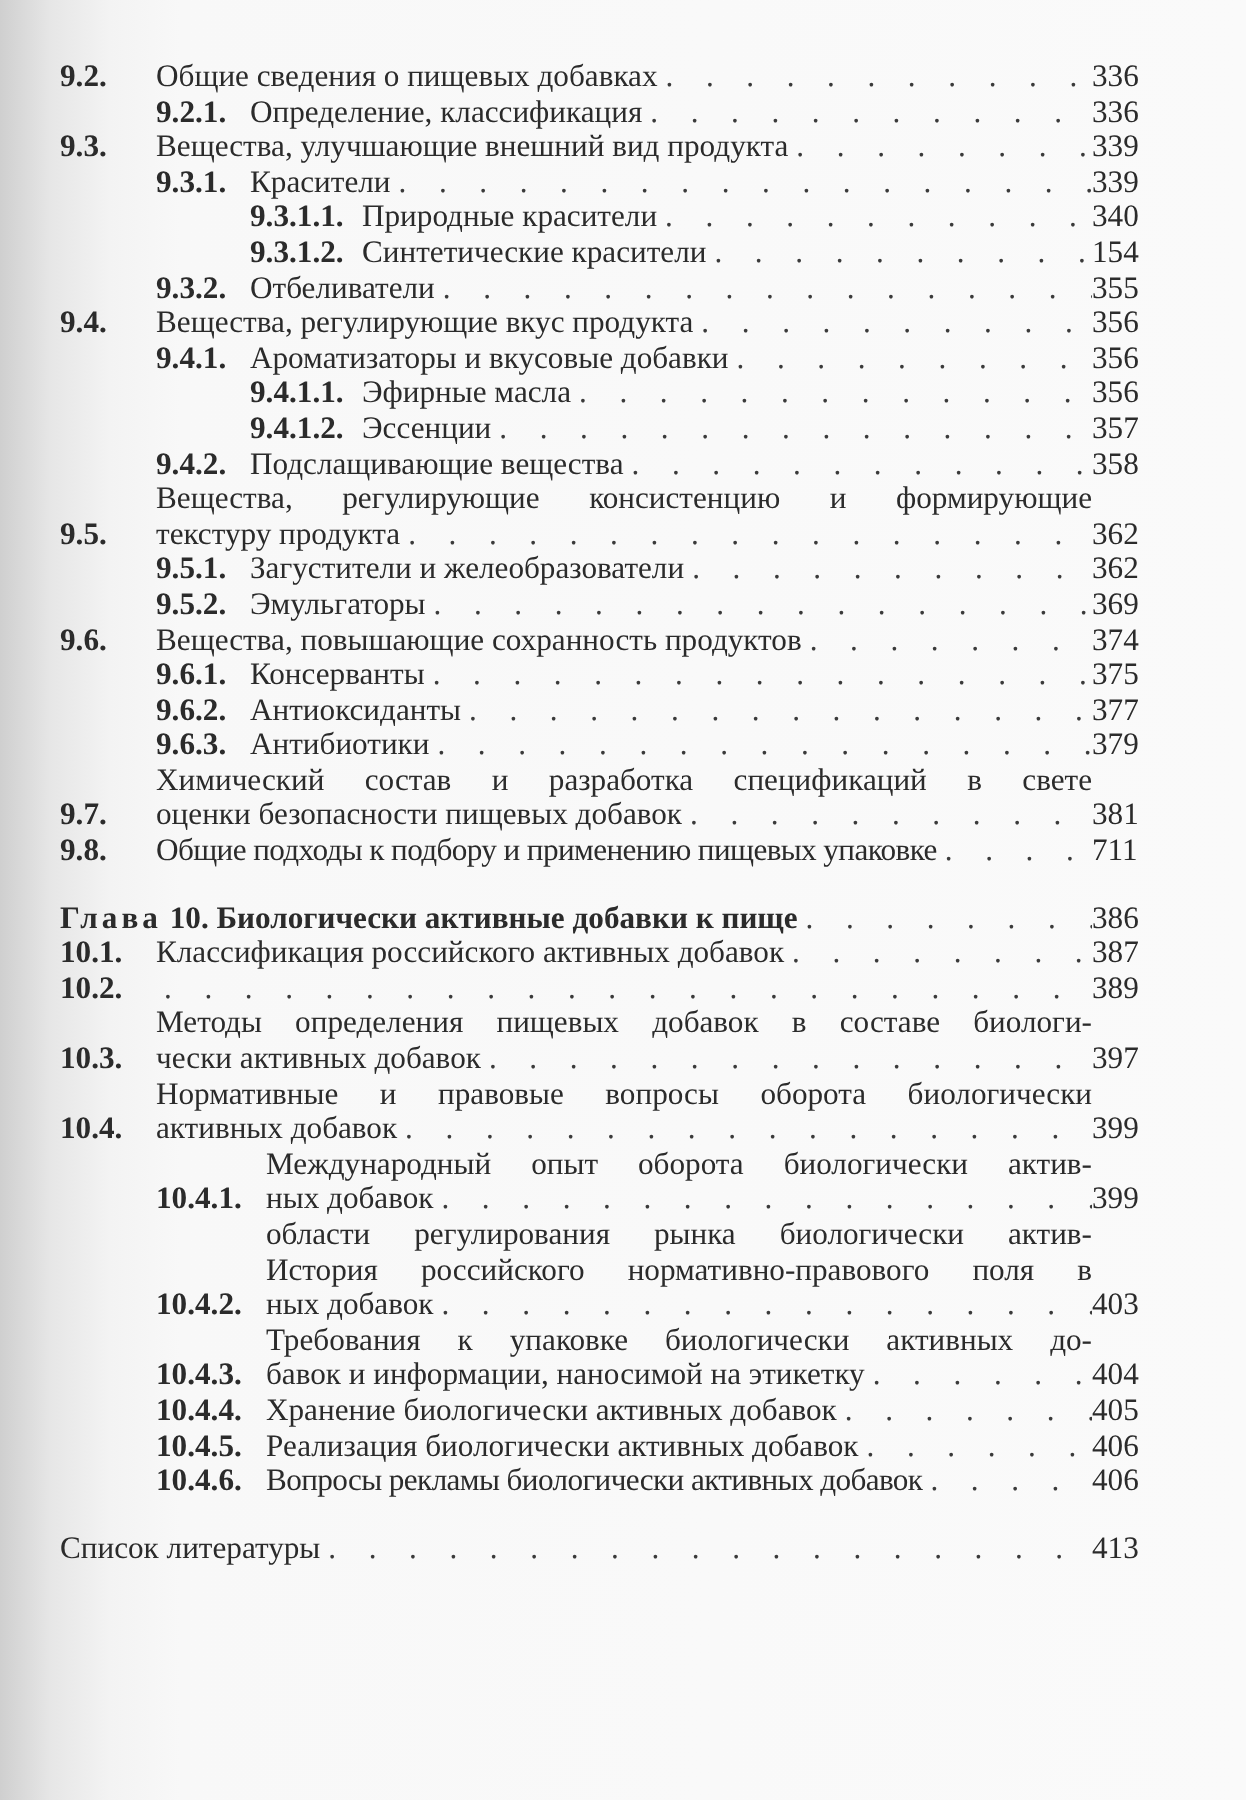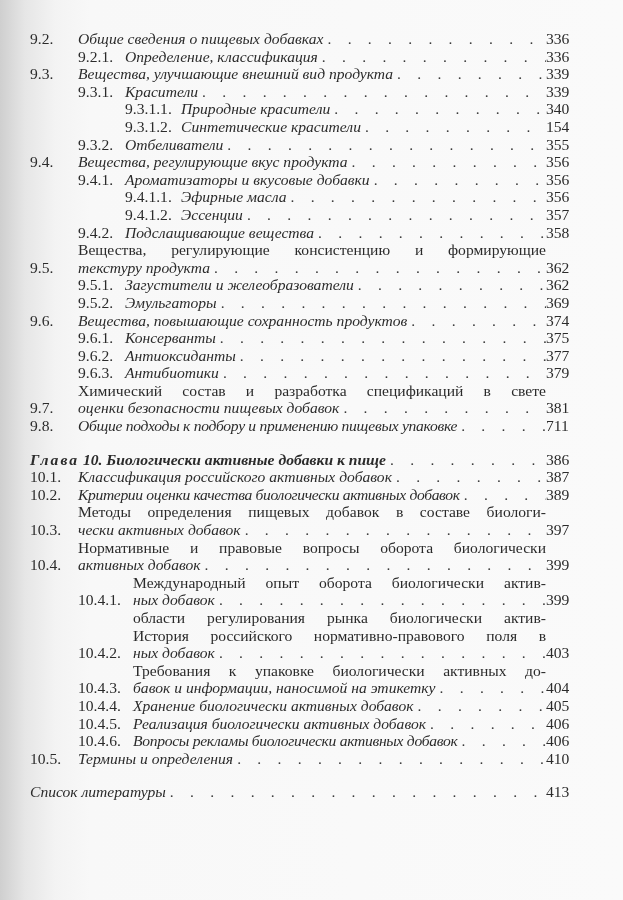--- a/index.html
+++ b/index.html
@@ -5,23 +5,23 @@
   html, body { margin:0; padding:0; }
   body {
     width:623px; height:900px; overflow:hidden;
     background: linear-gradient(to right, #cfcfcf 0px, #e6e6e6 25px, #f3f3f3 55px, #f8f8f8 90px, #fafafa 623px);
     font-family: "Liberation Serif", "DejaVu Serif", serif;
     color:#2b2b2b;
   }
   .page { position:absolute; left:0; top:0; width:623px; height:900px; }
   .toc { position:absolute; left:30px; top:30px; width:520px; }
   .row { position:relative; display:flex; align-items:flex-end; font-size:15.6px; line-height:17.6px; }
-  .num { flex:0 0 auto; white-space:nowrap; }
+  .num { flex:0 0 auto; white-space:nowrap;font-weight:bold; }
   .body { flex:1 1 auto; display:flex; align-items:flex-end; min-width:0; }
-  .txt { white-space:nowrap;font-style:italic; }
+  .txt { white-space:nowrap; }
   .dots { flex:1 1 auto; overflow:hidden; white-space:nowrap; letter-spacing:6.2px; color:#3a3a3a; padding-left:4px; }
   .dots::before { content:". . . . . . . . . . . . . . . . . . . . . . . . . . . . . . . . . . . . . . . . . . . . . . . . . . . . . ."; }
   .pg { flex:0 0 34px; text-align:left; white-space:nowrap; }
   .gap { height:16px; }
   .bold { font-weight:bold; }
   .spaced { letter-spacing:2px; }
 </style>
 </head>
 <body>
 
@@ -223,21 +223,20 @@
       <span class="num" style="width:48px">10.1.</span>
       <span class="body">
           <span class="txt">Классификация российского активных добавок</span>
           <span class="dots"></span>
         </span>
       <span class="pg">387</span>
     </div>
     <div class="row">
       <span class="num" style="width:48px">10.2.</span>
       <span class="body">
-          <span class="txt" style="letter-spacing:-0.35px">Критерии оценки качества биологически активных добавок</span>
           <span class="dots"></span>
         </span>
       <span class="pg">389</span>
     </div>
 
     <div class="row">
       <span class="num" style="width:48px">10.3.</span>
       <span class="body" style="display:block">
         <span style="display:block; text-align:justify; text-align-last:justify; padding-right:34px">Методы определения пищевых добавок в составе биологи-</span>
         <span style="display:flex">
@@ -315,28 +314,20 @@
     </div>
     <div class="row" style="padding-left:48px">
       <span class="num" style="width:55px">10.4.6.</span>
       <span class="body">
           <span class="txt" style="letter-spacing:-0.3px">Вопросы рекламы биологически активных добавок</span>
           <span class="dots"></span>
         </span>
       <span class="pg">406</span>
     </div>
 
-    <div class="row">
-      <span class="num" style="width:48px">10.5.</span>
-      <span class="body">
-          <span class="txt">Термины и определения</span>
-          <span class="dots"></span>
-        </span>
-      <span class="pg">410</span>
-    </div>
 
     <div class="gap"></div>
 
     <div class="row">
       <span class="body">
           <span class="txt">Список литературы</span>
           <span class="dots"></span>
         </span>
       <span class="pg">413</span>
     </div>

